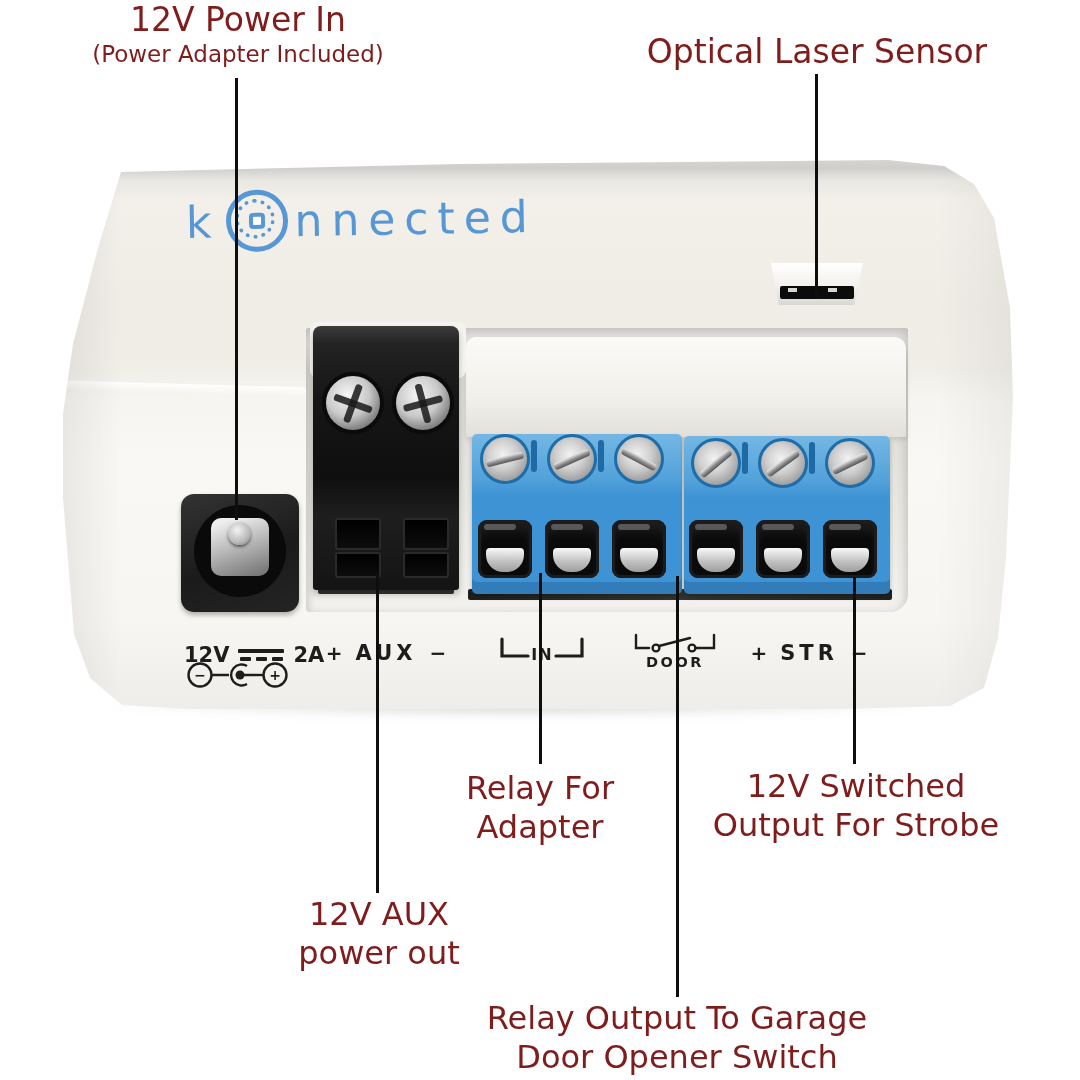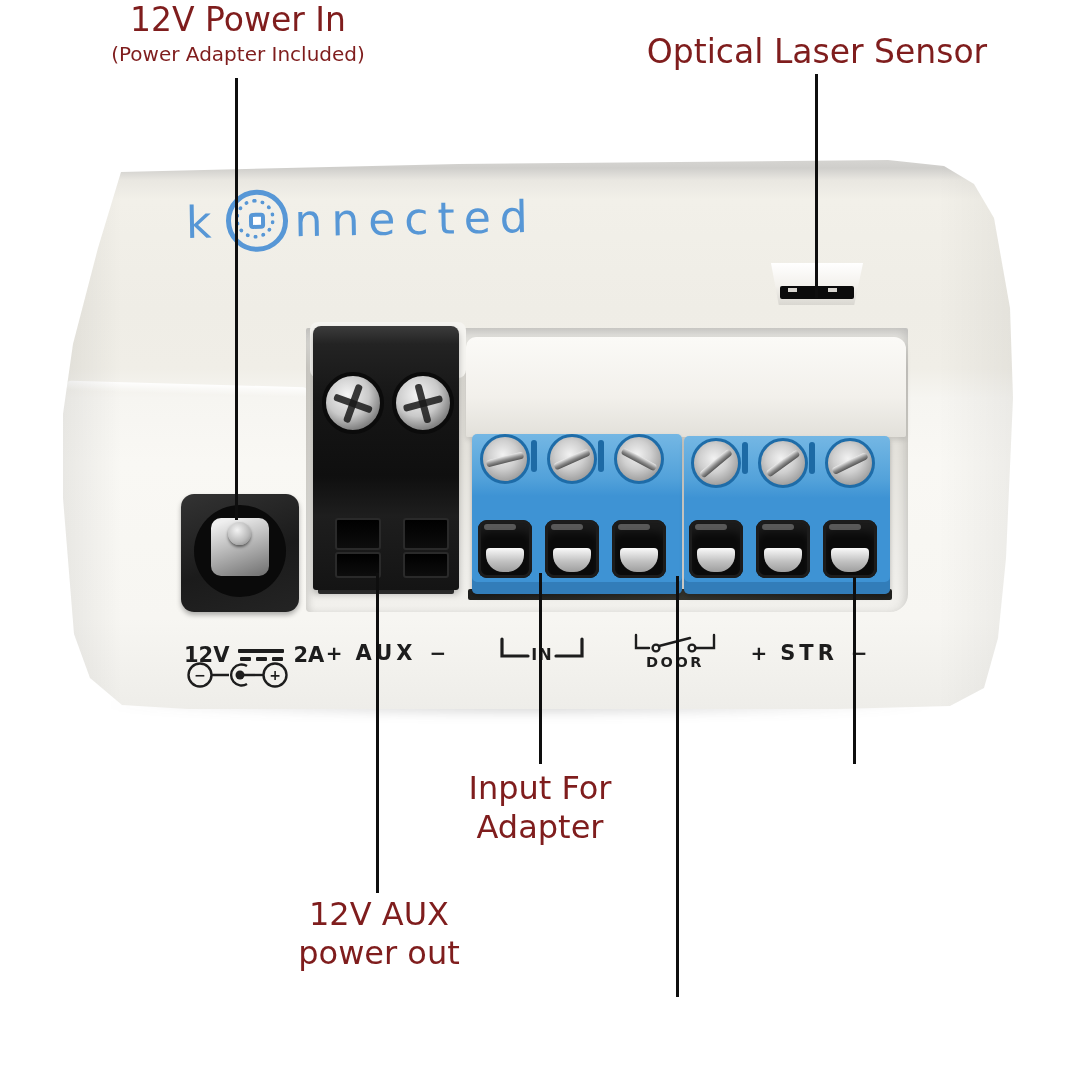--- a/index.html
+++ b/index.html
@@ -2,21 +2,21 @@
 <html><head>
 <meta charset="utf-8">
 <style>
   html,body{margin:0;padding:0;background:#ffffff;}
   .stage{position:relative;width:1080px;height:1080px;background:#ffffff;overflow:hidden;
          font-family:"DejaVu Sans","Liberation Sans",sans-serif;}
 
   
   .callout{position:absolute;transform:translateX(-50%);text-align:center;color:#7f1d1d;white-space:nowrap;}
   .callout .t1{font-size:33px;line-height:40px;}
-  .callout .t2{font-size:20px;line-height:28px;}
+  .callout .t2{font-size:23px;line-height:28px;}
   .callout .ln{font-size:32px;line-height:39px;}
 
   
   .lead{position:absolute;width:3px;background:#0e0e0e;z-index:30;}
 
   
   .device-shadow{position:absolute;left:95px;top:692px;width:850px;height:26px;
     background:radial-gradient(ellipse at center,rgba(60,60,60,.22),rgba(60,60,60,0) 70%);
     filter:blur(4px);z-index:1;}
   .device{position:absolute;left:58px;top:158px;width:960px;height:552px;z-index:2;
@@ -266,24 +266,32 @@
   <div class="callout" style="left:238px;top:0px;">
     <div class="t1">12V Power In</div>
     <div class="t2">(Power Adapter Included)</div>
   </div>
 
   <div class="callout" style="left:817px;top:32px;">
     <div class="t1">Optical Laser Sensor</div>
   </div>
 
   <div class="callout" style="left:540px;top:769px;">
-    <div class="ln">Input For</div>
+    <div class="ln">Relay For</div>
     <div class="ln">Adapter</div>
   </div>
 
+  <div class="callout" style="left:856px;top:767px;">
+    <div class="ln">12V Switched</div>
+    <div class="ln">Output For Strobe</div>
+  </div>
 
   <div class="callout" style="left:379px;top:895px;">
     <div class="ln">12V AUX</div>
     <div class="ln">power out</div>
   </div>
 
+  <div class="callout" style="left:677px;top:999px;">
+    <div class="ln">Relay Output To Garage</div>
+    <div class="ln">Door Opener Switch</div>
+  </div>
 
 </div>
 
 </body></html>

